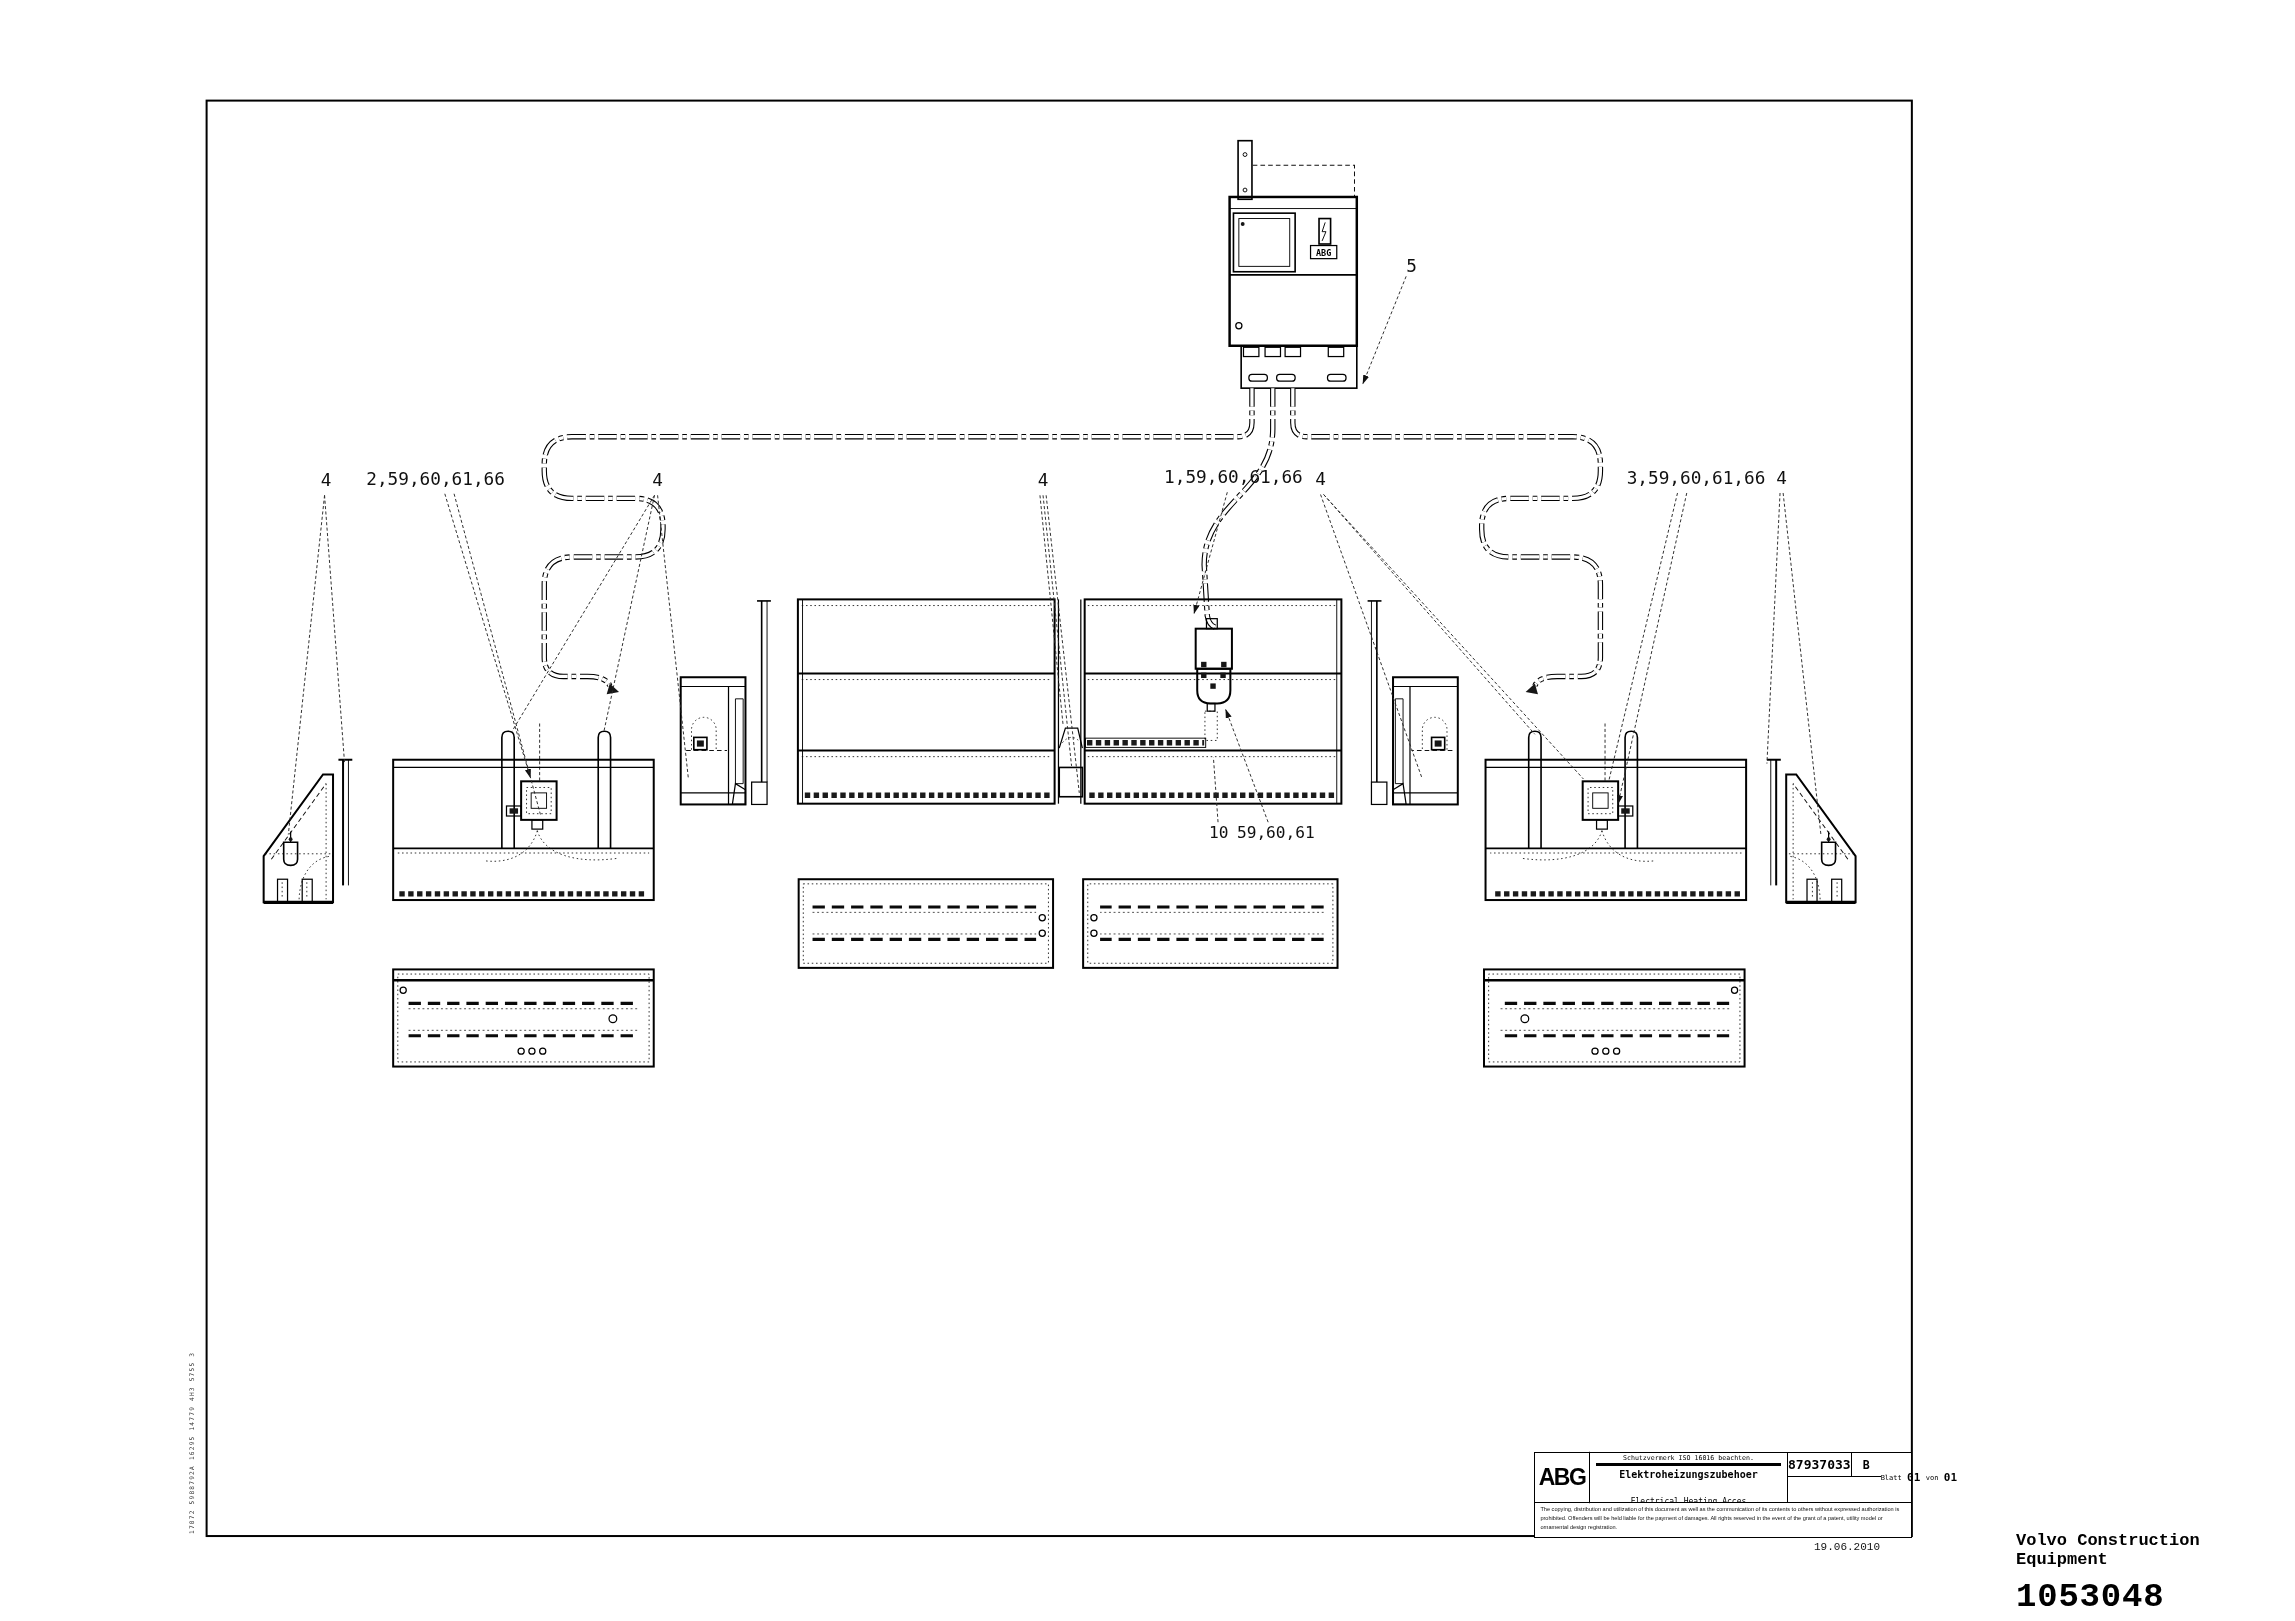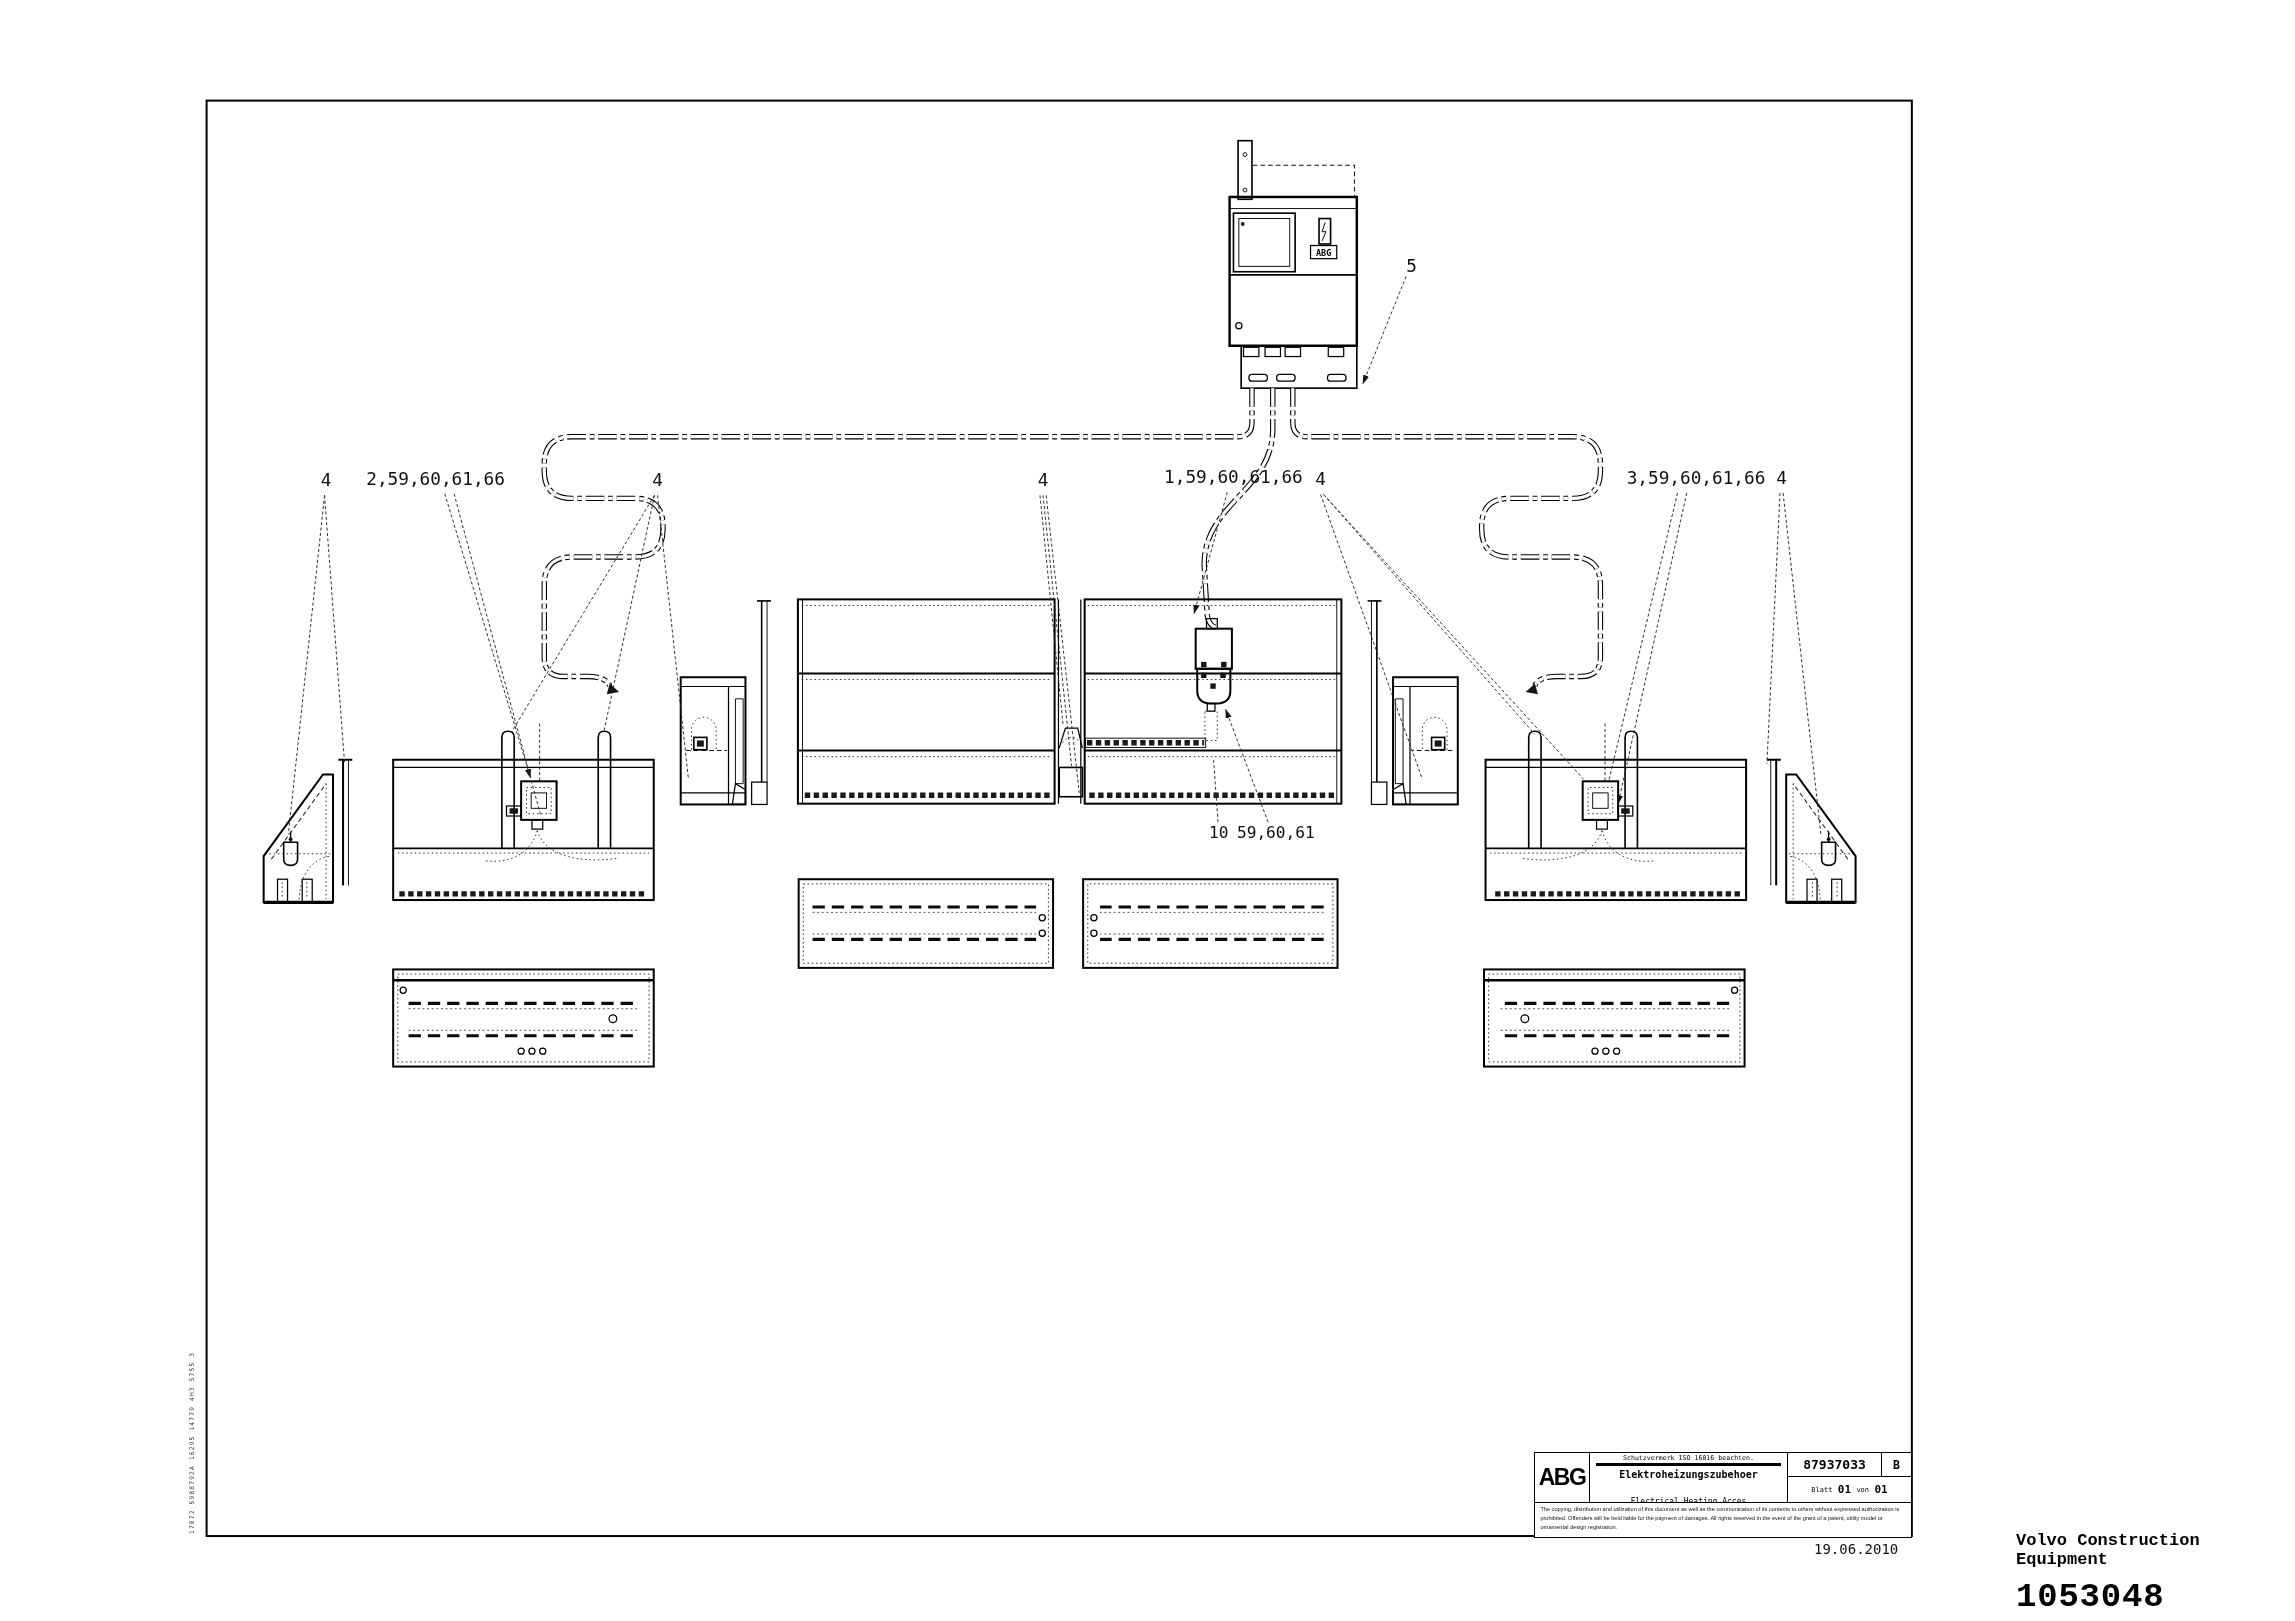--- a/index.html
+++ b/index.html
@@ -31,29 +31,29 @@
   
   .titleblock{border:1.9px solid #000;background:#fff;display:flex;flex-direction:column;box-sizing:border-box;color:#000;}
   .tb-row1{display:flex;height:49px;border-bottom:1.9px solid #000;min-height:49px;}
   .tb-logo{width:54px;border-right:1.9px solid #000;display:flex;align-items:center;justify-content:center;
            font-family:"Liberation Sans",sans-serif;font-weight:900;font-size:23px;letter-spacing:-1.5px;transform:scaleY(1.05);}
   .tb-title{flex:1;border-right:1.9px solid #000;text-align:center;padding-top:1.5px;overflow:hidden;}
   .tb-note{font-size:6.6px;line-height:7.7px;}
   .tb-rule{height:2.7px;background:#000;margin:0.8px 6.2px 0 6.2px;}
   .tb-de{font-size:10px;font-weight:bold;margin-top:3.1px;white-space:nowrap;}
   .tb-en{font-size:8px;margin-top:17px;}
-  .tb-num{width:123px;display:flex;flex-direction:column;}
+  .tb-num{width:123px;display:flex;flex-direction:row;}
   .tb-num-top{display:flex;height:23px;border-bottom:1.5px solid #000;}
   .tb-dn{flex:1;display:flex;align-items:center;justify-content:center;border-right:1.5px solid #000;font-size:13px;font-weight:bold;}
   .tb-rev{width:29px;display:flex;align-items:center;justify-content:center;font-size:11.6px;font-weight:bold;}
   .tb-sheet{flex:1;display:flex;align-items:center;justify-content:center;gap:5.4px;}
   .tb-small{font-size:7px;}
   .tb-big{font-size:11px;font-weight:bold;}
   .tb-legal{flex:1;padding:2.3px 5.4px;font-family:"Liberation Sans",sans-serif;font-size:5.6px;line-height:1.55;color:#111;}
-  .tb-date{font-size:14px;color:#111;}
+  .tb-date{font-size:11px;color:#111;font-family:Liberation Mono, monospace;}
 
   .volvo{text-align:left;color:#000;font-family:Liberation Mono, monospace;}
   .v1{font-weight:bold;font-size:17px;line-height:19px;}
   .v2{font-weight:bold;font-size:34px;margin-top:9.3px;letter-spacing:0.8px;}
 
   .stamp{transform-origin:0 0;transform:rotate(-90deg);font-size:6.2px;letter-spacing:1.2px;color:#333;white-space:nowrap;}
 </style>
 </head>
 <body>
 

